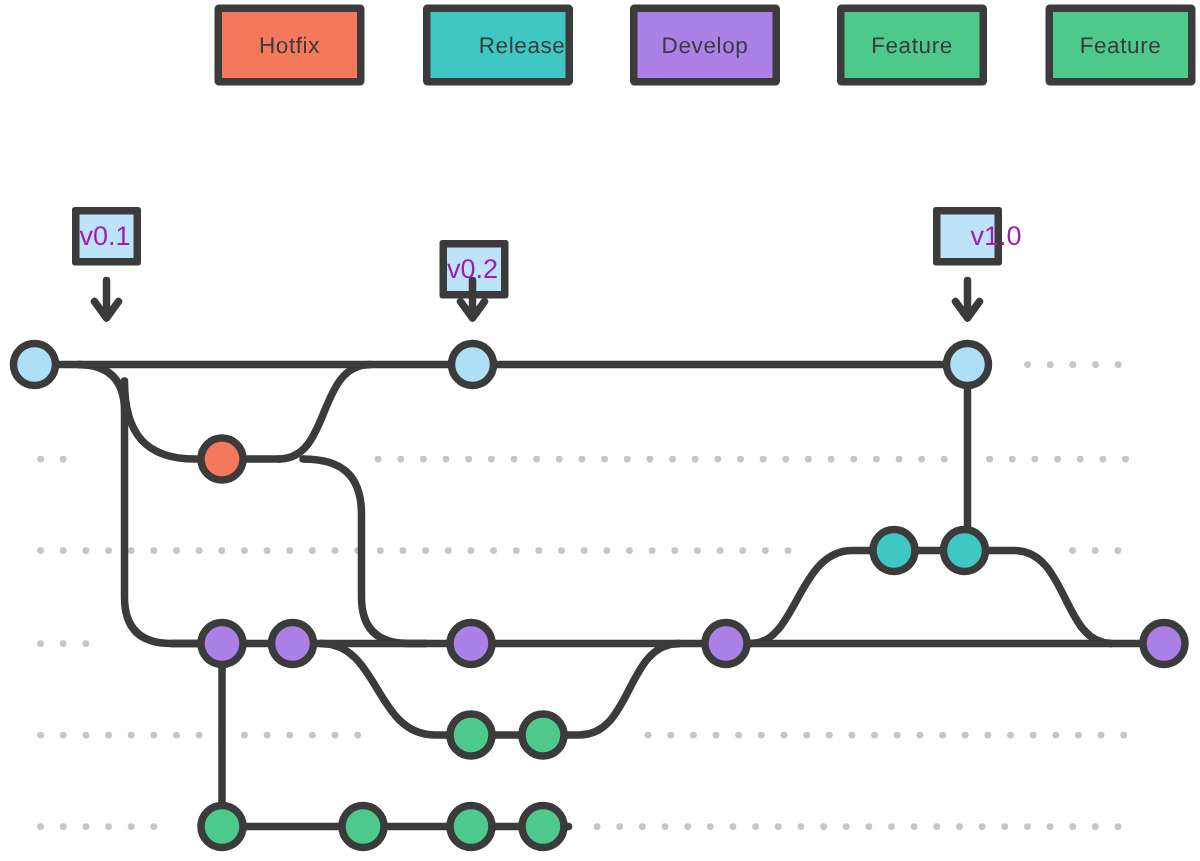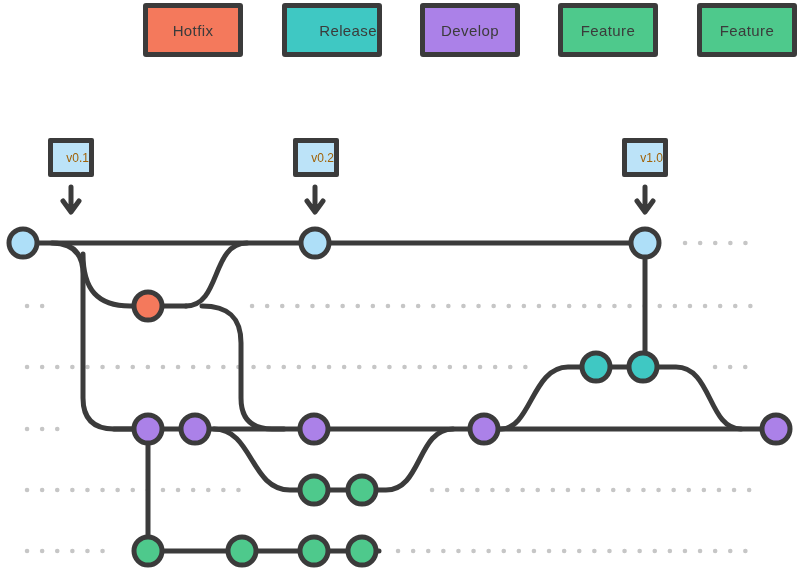--- a/index.html
+++ b/index.html
@@ -10,22 +10,22 @@
   .legend-box{
     position:absolute;top:3px;width:100px;height:54px;
     border:5px solid #3b3b3b;border-radius:3px;box-sizing:border-box;
     display:flex;align-items:center;justify-content:center;
     font-size:15px;letter-spacing:.4px;color:#3b3b3b;
   }
   .lg-0{left:5px}.lg-1{left:143px}.lg-2{left:282px}.lg-3{left:420px}.lg-4{left:558px}.lg-5{left:697px}
   .tag{
     position:absolute;top:138px;width:46px;height:39px;
     border:5px solid #3b3b3b;border-radius:2px;box-sizing:border-box;
-    display:flex;align-items:center;justify-content:flex-end;
-    font-size:12px;color:#a16207;
+    display:flex;align-items:center;justify-content:flex-start;
+    font-size:18px;color:#a21caf;
   }
   .tag-0{left:48px}.tag-1{left:293px}.tag-2{left:622px}
   svg.graph{position:absolute;left:0;top:0;}
   .branch{fill:none;stroke:#3b3b3b;stroke-width:5;stroke-linecap:round;stroke-linejoin:round;}
   .arrow{fill:none;stroke:#3b3b3b;stroke-width:5;stroke-linecap:round;stroke-linejoin:round;}
 </style>
 </head>
 <body>
 
 <div class="stage">
@@ -42,21 +42,21 @@
   <div class="legend-box lg-4" style="background-color: rgb(78, 201, 140);">
     <span>Feature</span>
   </div>
   <div class="legend-box lg-5" style="background-color: rgb(78, 201, 140);">
     <span>Feature</span>
   </div>
 
   <div class="tag tag-0" style="background-color: rgb(188, 227, 248);">
     <span>v0.1</span>
   </div>
-  <div class="tag tag-1" style="background-color: rgb(188, 227, 248);">
+  <div class="tag tag-1" style="background-color: rgb(188, 227, 248); margin-top: 22px;">
     <span>v0.2</span>
   </div>
   <div class="tag tag-2" style="background-color: rgb(188, 227, 248); padding-left: 20px;">
     <span>v1.0</span>
   </div>
 
   <svg class="graph" width="800" height="574" viewBox="0 0 800 574">
 
     <g id="dots">
         <line x1="685" x2="760" y1="243" y2="243" stroke="#c6c6c6" stroke-width="4.5" stroke-linecap="round" stroke-dasharray="0.1 15"></line>

